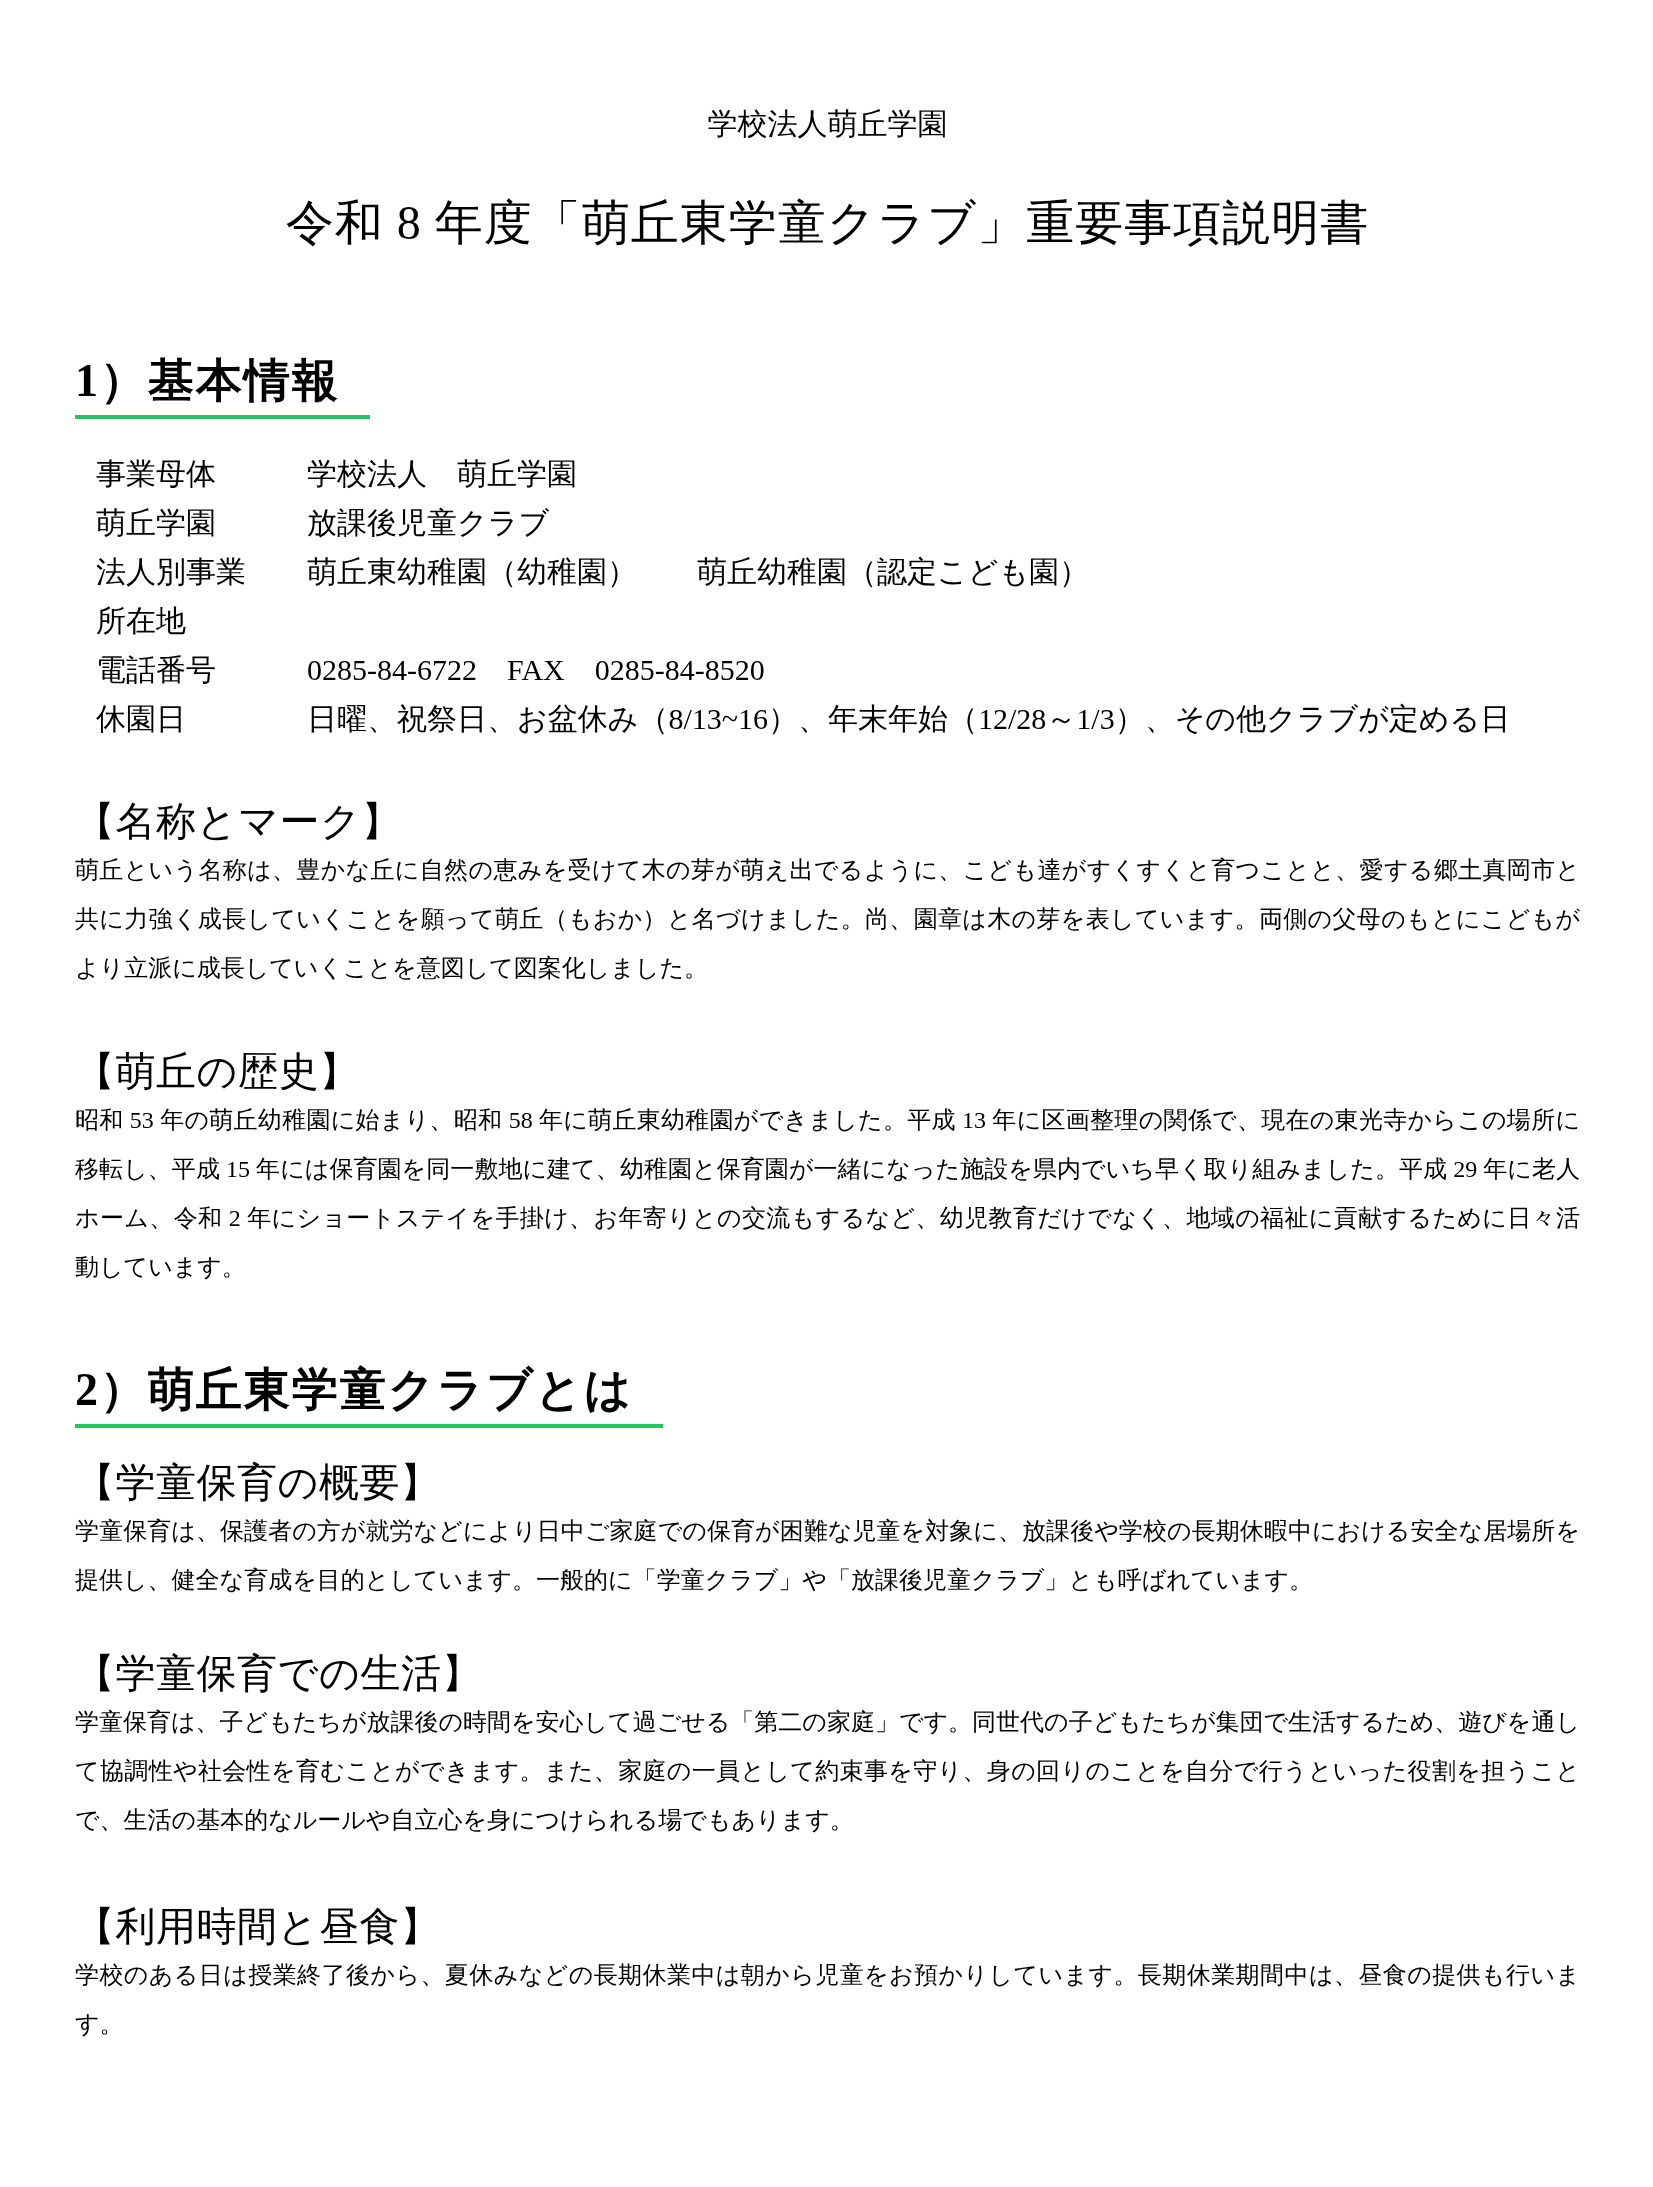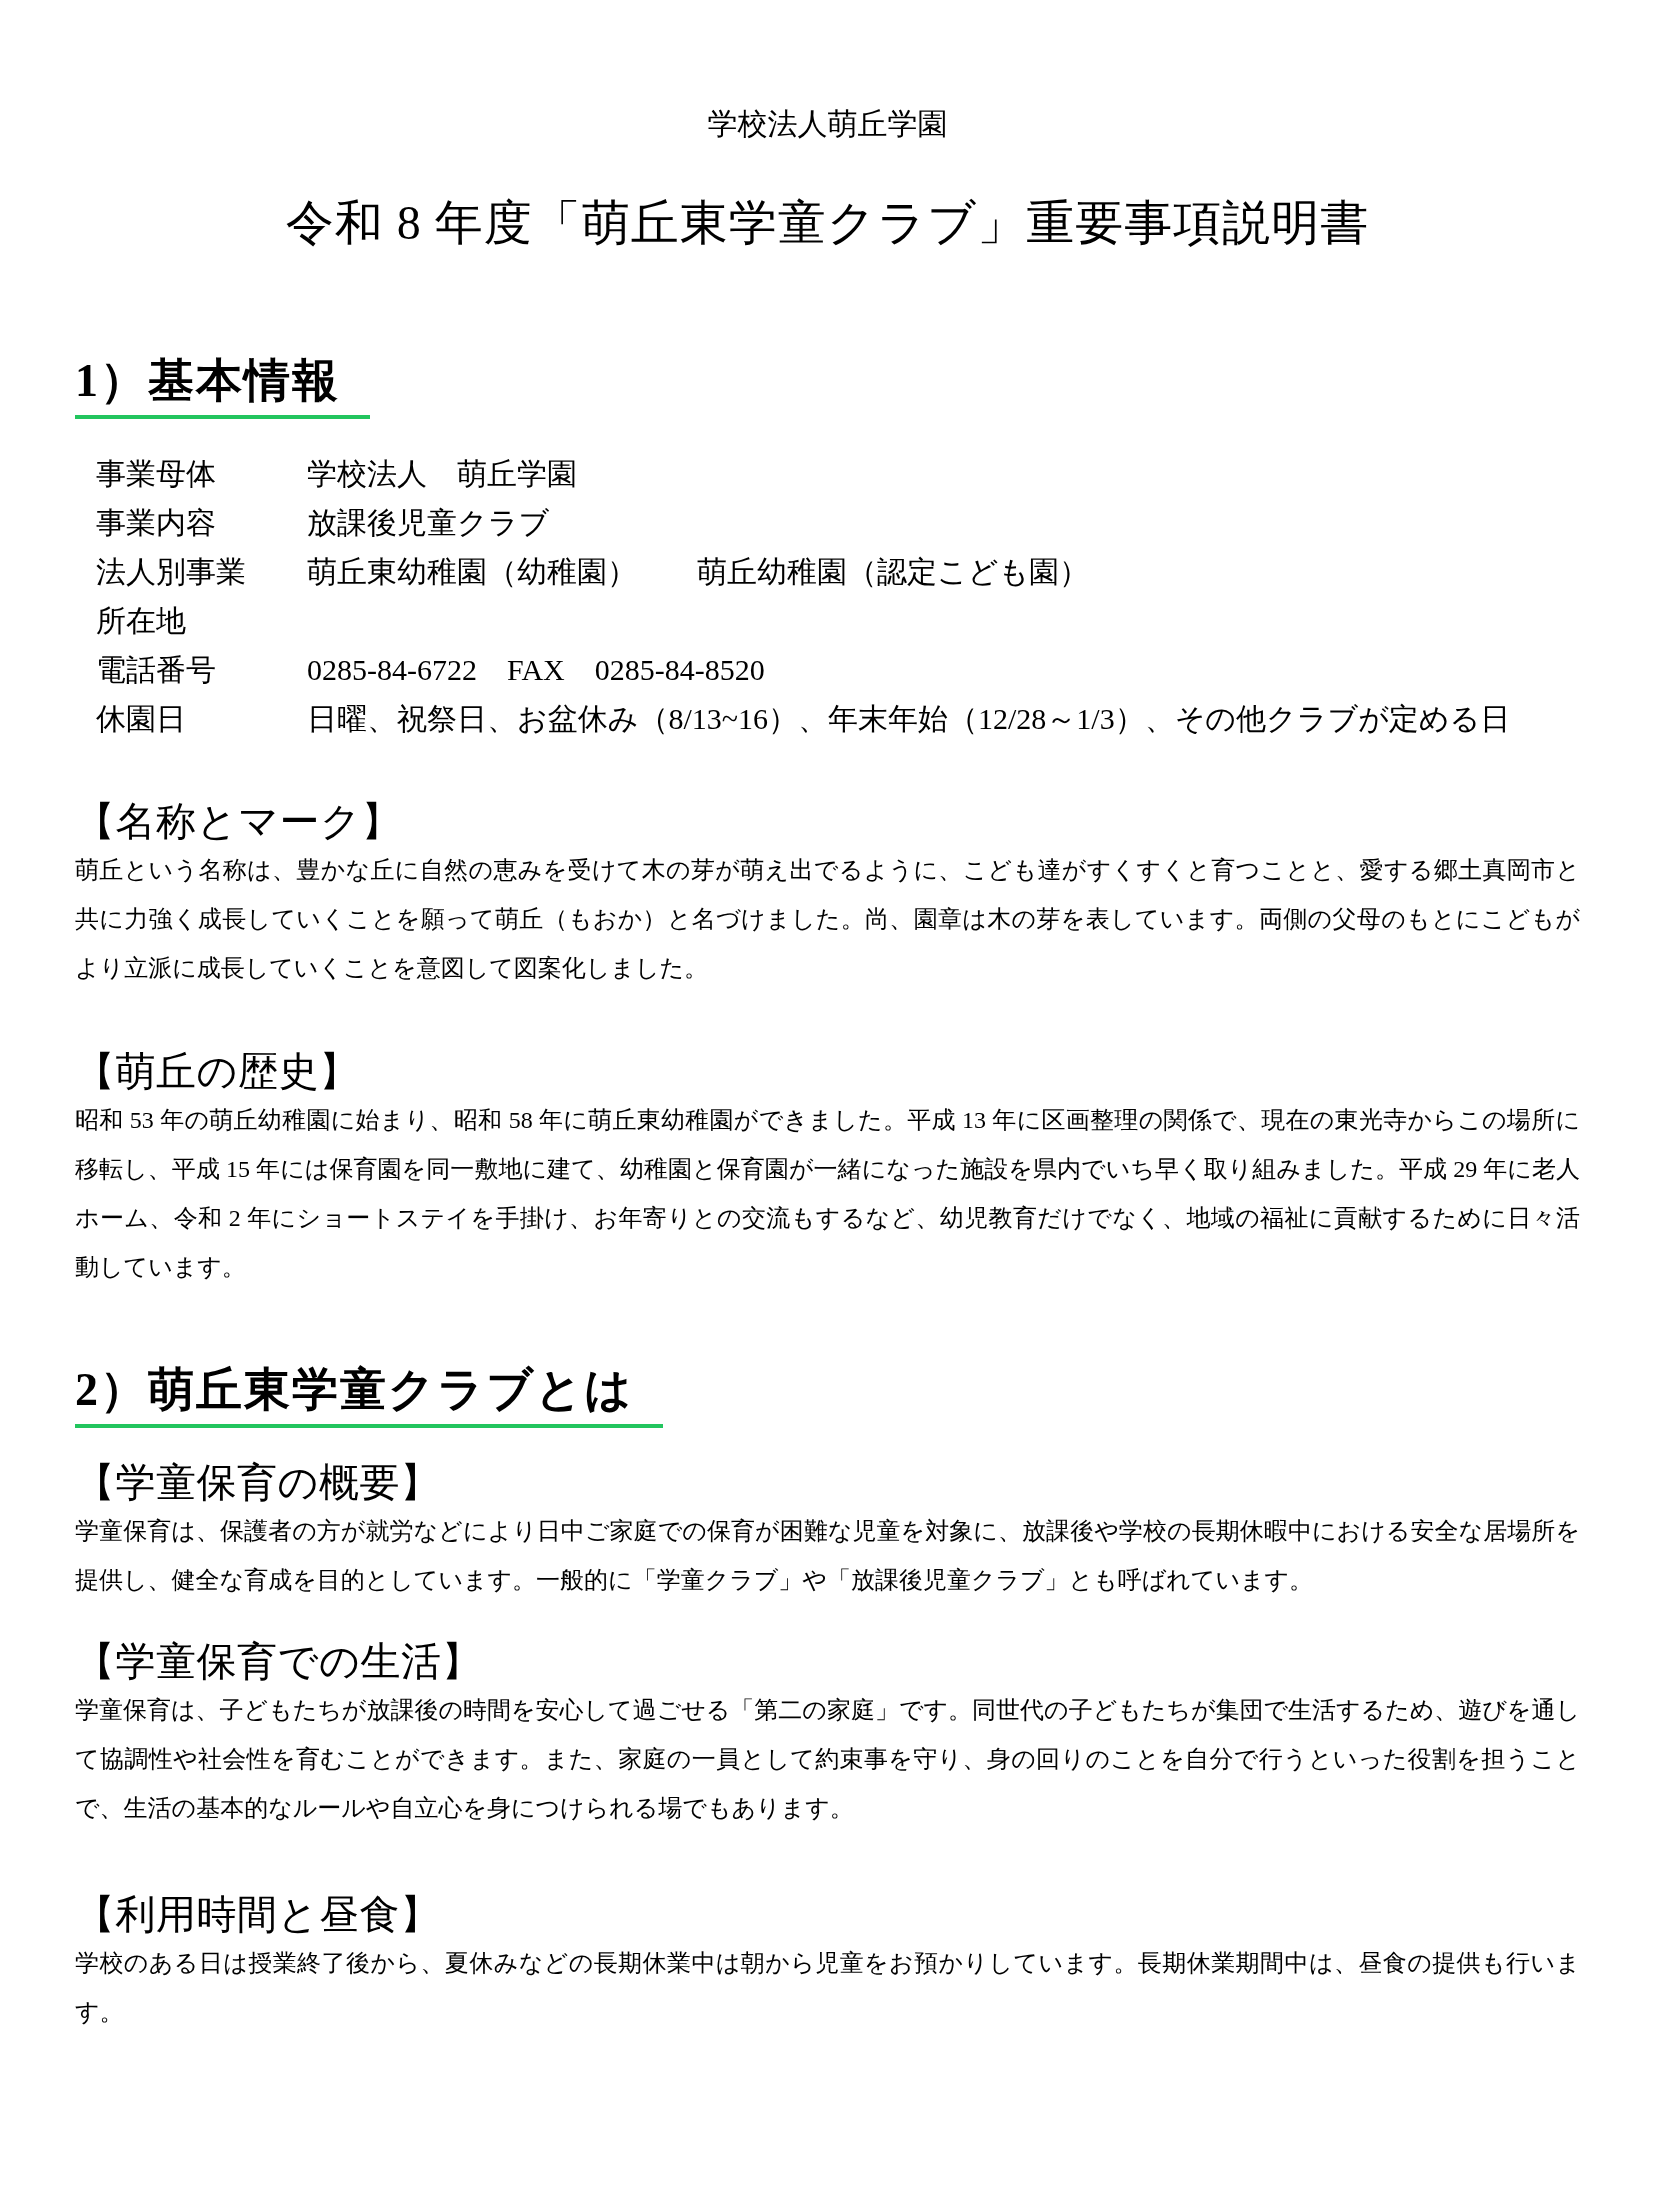--- a/index.html
+++ b/index.html
@@ -67,21 +67,21 @@
   }
   .subsec p {
     margin: 0;
     font-size: 24px;
     line-height: 49px;
     text-align: justify;
     text-align-last: left;
   }
   .subsec.mt54 { margin-top: 54px; }
   .subsec.mt30 { margin-top: 30px; }
-  .subsec.mt52 { margin-top: 32px; }
+  .subsec.mt52 { margin-top: 44px; }
   .subsec.mt57 { margin-top: 57px; }
 </style>
 </head>
 <body>
 
 <div class="page">
 
   <div class="org">学校法人萌丘学園</div>
 
   <h1 class="title">令和 8 年度「萌丘東学童クラブ」重要事項説明書</h1>
@@ -89,21 +89,21 @@
   <h2 class="sec mt98">
     <span class="sec-underline">1）基本情報</span>
   </h2>
 
   <div class="info">
     <div class="info-row">
       <div class="info-label">事業母体</div>
       <div class="info-value">学校法人　萌丘学園</div>
     </div>
     <div class="info-row">
-      <div class="info-label">事業内容</div>
+      <div class="info-label">萌丘学園</div>
       <div class="info-value">放課後児童クラブ</div>
     </div>
     <div class="info-row">
       <div class="info-label">法人別事業</div>
       <div class="info-value">萌丘東幼稚園（幼稚園）　　萌丘幼稚園（認定こども園）</div>
     </div>
     <div class="info-row">
       <div class="info-label">所在地</div>
     </div>
     <div class="info-row">

